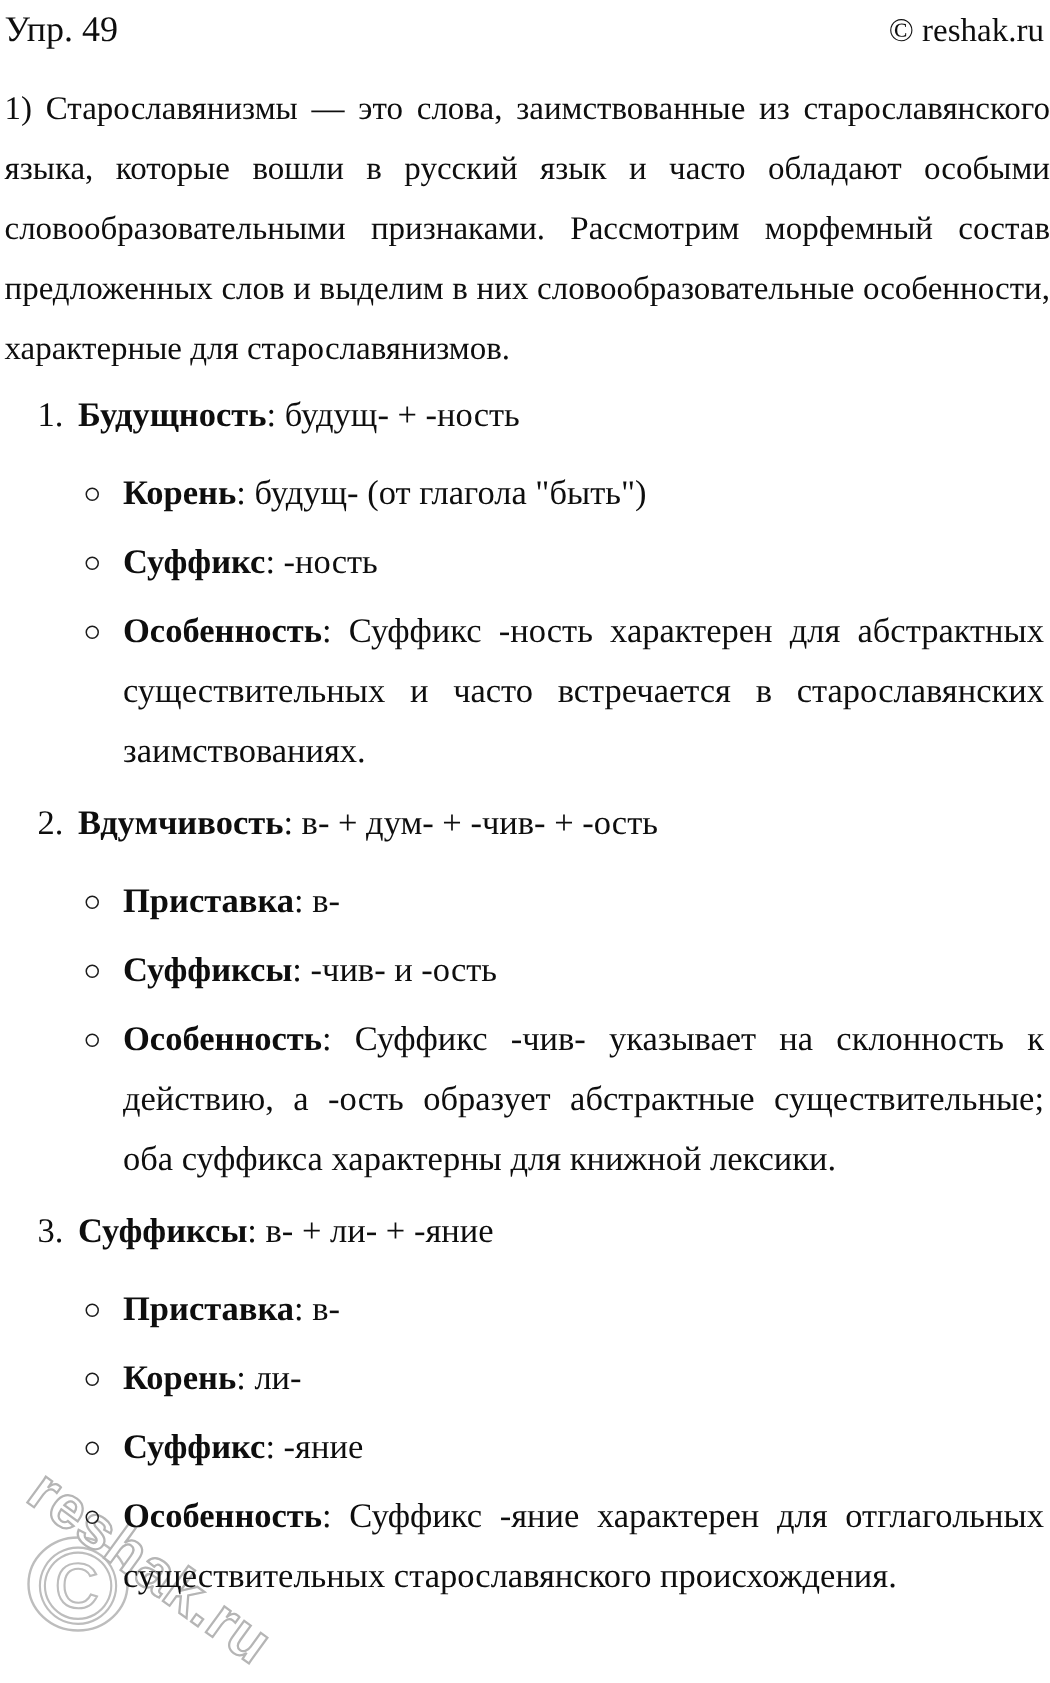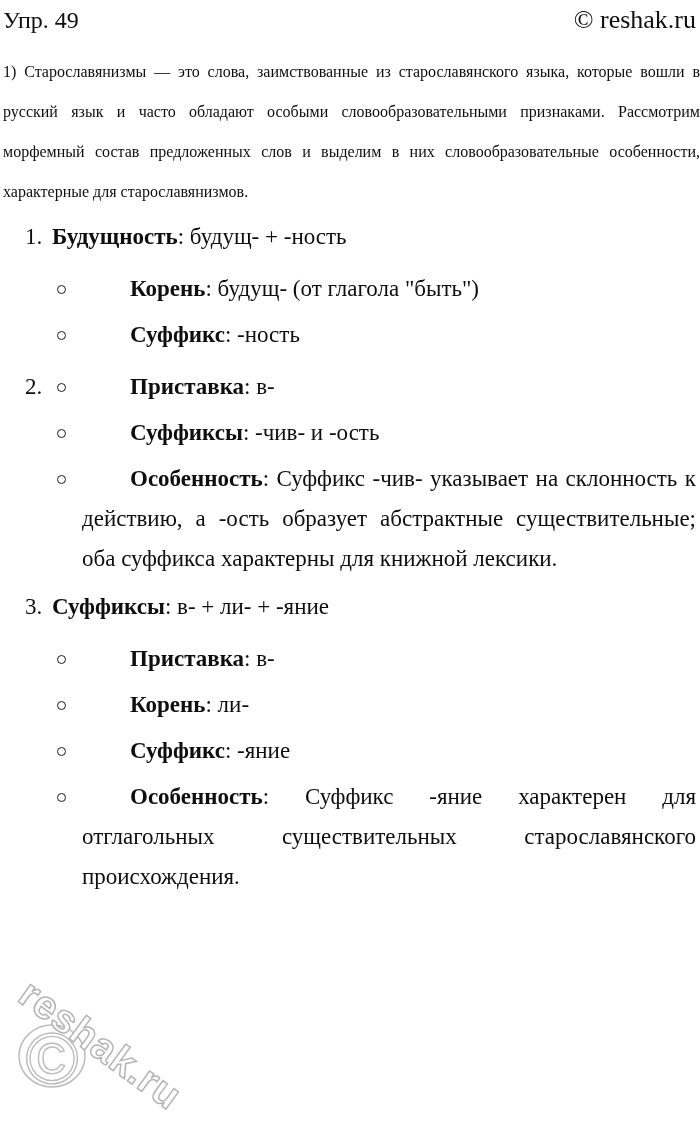--- a/index.html
+++ b/index.html
@@ -14,26 +14,26 @@
   
   .watermark { position: absolute; left: 0; top: 0; z-index: 0; pointer-events: none; }
   .content { position: relative; z-index: 1; }
 
   .header {
     display: flex; justify-content: space-between; align-items: flex-start;
     padding: 5px 4px 0 3px;
     line-height: 30px;
   }
   .ex-title { font-weight: normal; font-size: 24px; }
-  .copyright { font-size: 26px; }
+  .copyright { font-size: 22px; }
 
   .intro {
     margin: 17px 0 0 0;
     padding: 0 0 0 3px;
-    font-size: 16px;
+    font-size: 22px;
     line-height: 40px;
     text-align: justify;
   }
 
   .list { margin-top: 5px; }
   .item {
     position: relative;
     padding-left: 52px;
     font-size: 23px;
     line-height: 40px;
@@ -51,21 +51,21 @@
     text-align: justify;
   }
   .detail-marker {
     position: absolute; left: 5px; top: 16px;
     width: 9px; height: 9px;
     border: 1.5px solid #1c1c1c;
     border-radius: 50%;
     box-sizing: border-box;
     background: transparent;
   }
-  .detail-label { font-weight: bold; margin-left: 48px; }
+  .detail-label { font-weight: bold; }
 </style>
 </head>
 <body>
 
 <div class="page">
 
   <svg class="watermark" width="700" height="1122" viewBox="0 0 700 1122" aria-hidden="true">
     <ellipse cx="52" cy="1056" rx="33" ry="31" fill="none" stroke="#bdbdbd" stroke-width="1.6"></ellipse>
     <text x="52" y="1058" font-size="72" text-anchor="middle" dominant-baseline="central" font-family="Liberation Sans, sans-serif" fill="#ffffff" stroke="#bdbdbd" stroke-width="1.4">©</text>
     <text transform="translate(16,1000) rotate(36)" font-size="40" font-family="Liberation Sans, sans-serif" font-weight="bold" letter-spacing="1" fill="#ffffff" stroke="#b5b5b5" stroke-width="1.5">reshak.ru</text>
@@ -85,25 +85,29 @@
       <div class="item">
         <span class="item-num">1.</span>
         <span class="term-line"><span class="term-label">Будущность</span><span>: будущ- + -ность</span></span>
         <div class="details">
           <div class="detail">
             <span class="detail-marker"></span><span class="detail-label">Корень</span><span>: будущ- (от глагола "быть")</span>
           </div>
           <div class="detail">
             <span class="detail-marker"></span><span class="detail-label">Суффикс</span><span>: -ность</span>
           </div>
+          <div class="detail">
+            <span class="detail-marker"></span><span class="detail-label">Особенность</span><span>: Суффикс -ность характерен для абстрактных существительных и часто встречается в старославянских заимствованиях.</span>
+          </div>
         </div>
       </div>
 
       <div class="item">
         <span class="item-num">2.</span>
+        <span class="term-line"><span class="term-label">Вдумчивость</span><span>: в- + дум- + -чив- + -ость</span></span>
         <div class="details">
           <div class="detail">
             <span class="detail-marker"></span><span class="detail-label">Приставка</span><span>: в-</span>
           </div>
           <div class="detail">
             <span class="detail-marker"></span><span class="detail-label">Суффиксы</span><span>: -чив- и -ость</span>
           </div>
           <div class="detail">
             <span class="detail-marker"></span><span class="detail-label">Особенность</span><span>: Суффикс -чив- указывает на склонность к действию, а -ость образует абстрактные существительные; оба суффикса характерны для книжной лексики.</span>
           </div>

